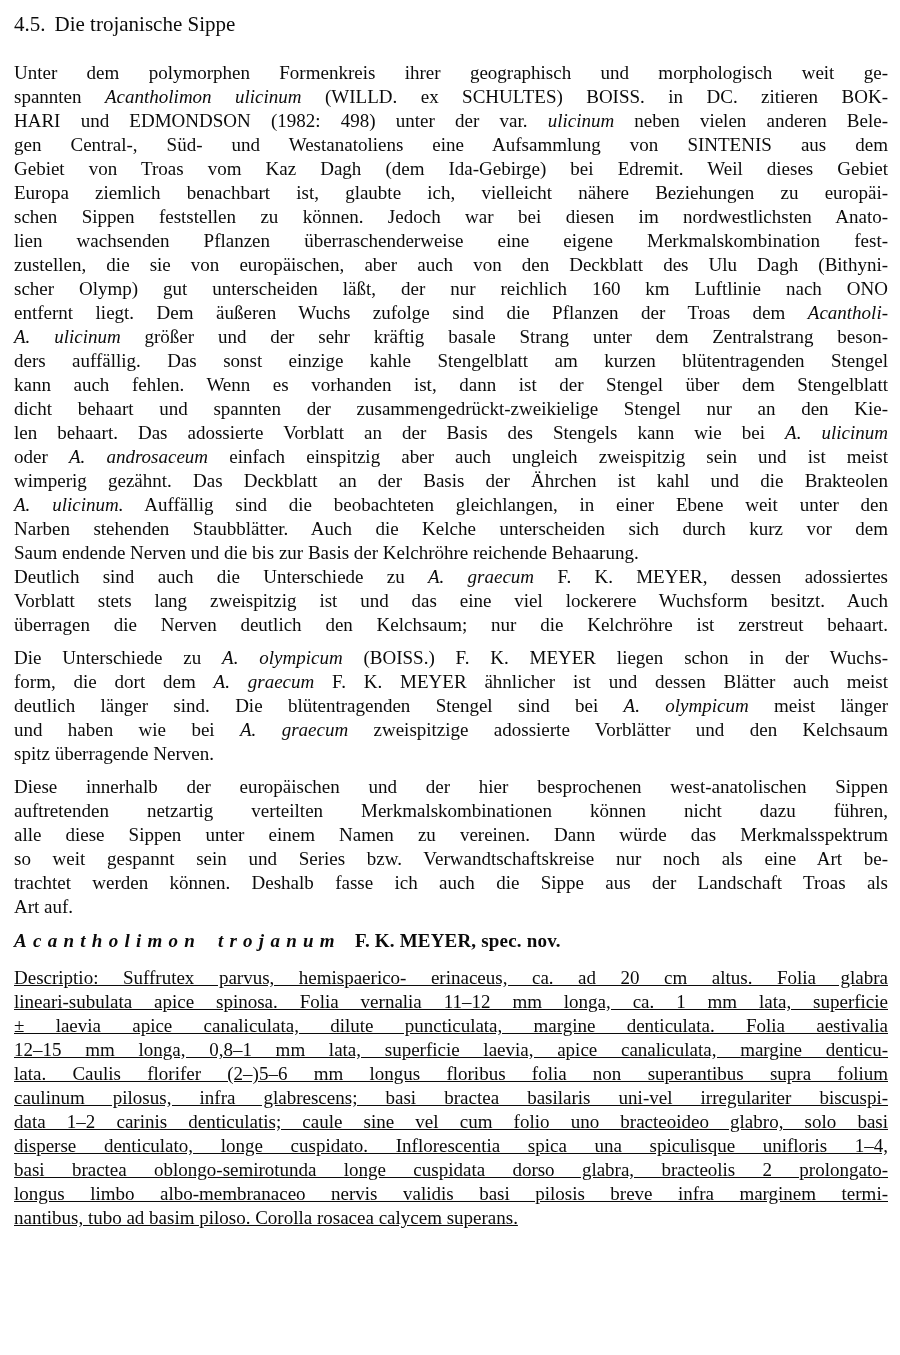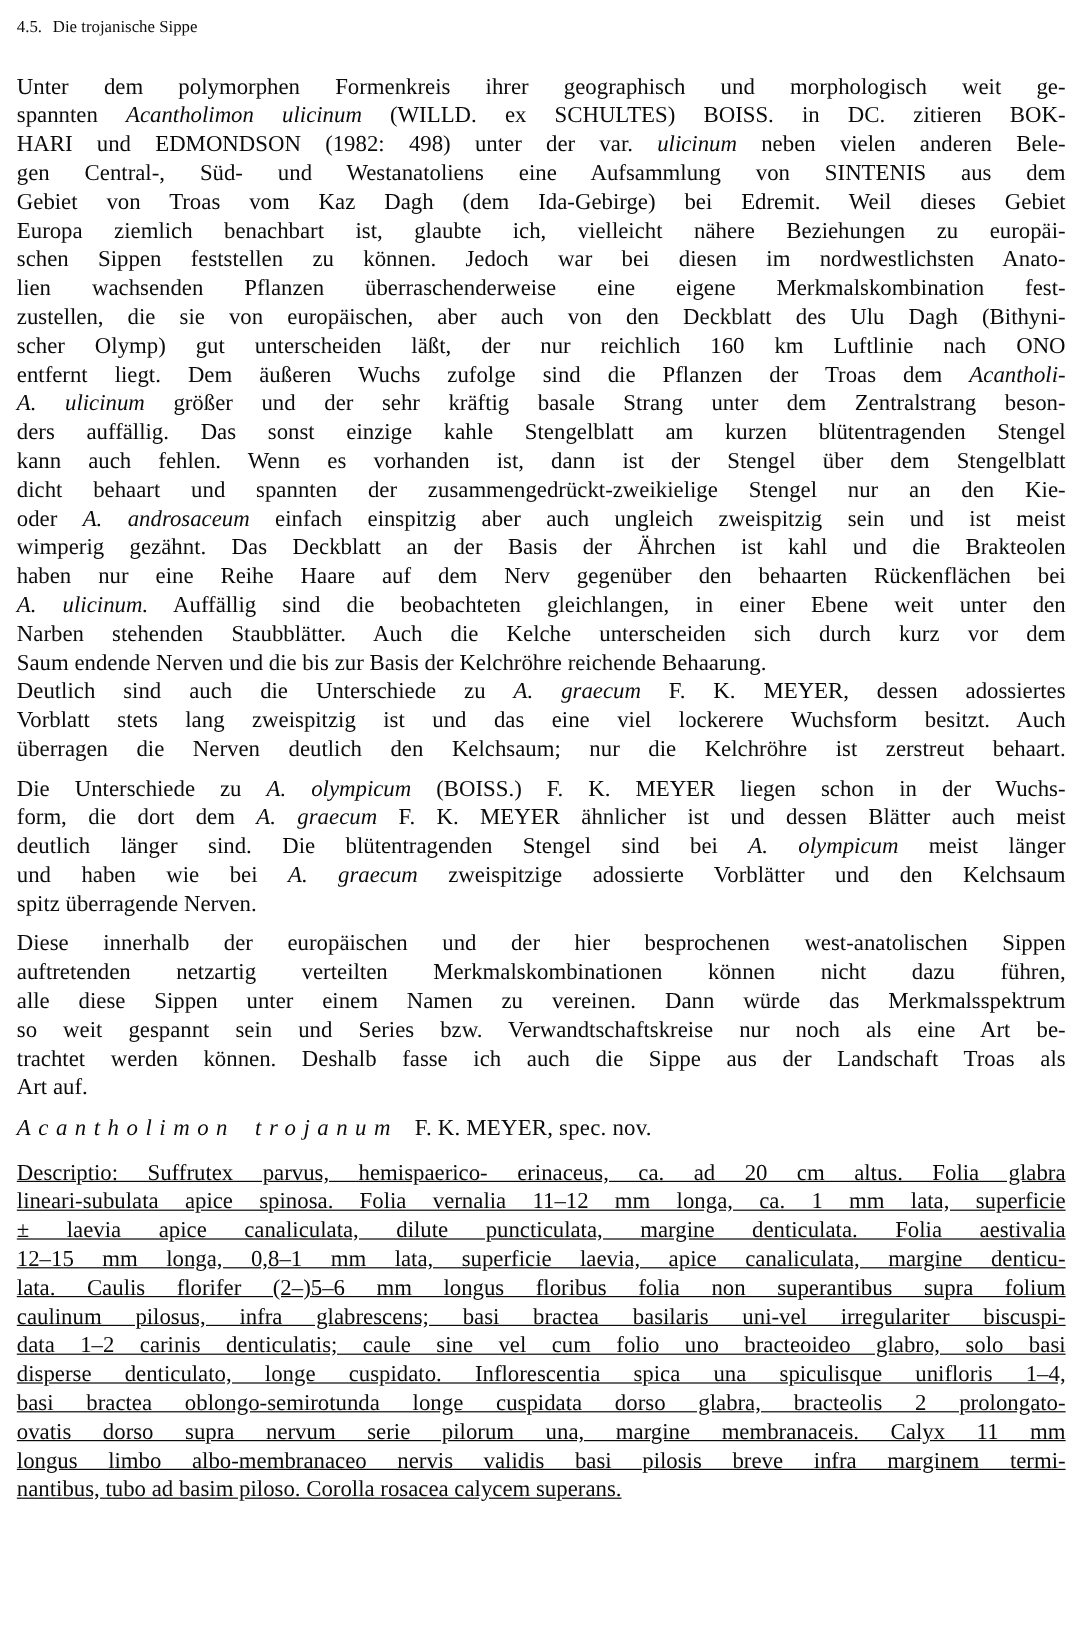--- a/index.html
+++ b/index.html
@@ -13,21 +13,21 @@
     overflow: hidden;
     box-sizing: border-box;
     padding: 12px 12px 0 14px;
     color: #0b0b0b;
     font-family: "Liberation Serif", "DejaVu Serif", serif;
     font-size: 19px;
     line-height: 24px;
     -webkit-font-smoothing: antialiased;
   }
   h1.section-heading {
-    font-size: 14px;
+    font-size: 21px;
     font-weight: normal;
     margin: 0 0 25px 0;
     line-height: 24px;
   }
   h1.section-heading .section-number { margin-right: 9px; }
   .paragraph { margin: 0 0 9px 0; }
   .paragraph:last-child { margin-bottom: 0; text-decoration: underline; }
   .line {
     text-align: justify;
     text-align-last: left;
@@ -36,20 +36,21 @@
     overflow: visible;
   }
   .line.just {
     text-align-last: justify;
     -moz-text-align-last: justify;
   }
   .line i { }
   .species-heading {
     margin: 10px 0 13px 0;
     line-height: 24px;
+    font-weight: bold;
   }
   .species-heading .binomial {
     font-style: italic;
     letter-spacing: 0.33em;
     word-spacing: 0.3em;
   }
   .species-heading .author {
     margin-left: 14px;
     letter-spacing: 0.01em;
   }
@@ -71,23 +72,23 @@
         <div class="line just"><span>Europa ziemlich benachbart ist, glaubte ich, vielleicht nähere Beziehungen zu europäi-</span></div>
         <div class="line just"><span>schen Sippen feststellen zu können. Jedoch war bei diesen im nordwestlichsten Anato-</span></div>
         <div class="line just"><span>lien wachsenden Pflanzen überraschenderweise eine eigene Merkmalskombination fest-</span></div>
         <div class="line just"><span>zustellen, die sie von europäischen, aber auch von den Deckblatt des Ulu Dagh (Bithyni-</span></div>
         <div class="line just"><span>scher Olymp) gut unterscheiden läßt, der nur reichlich 160 km Luftlinie nach ONO</span></div>
         <div class="line just"><span>entfernt liegt. Dem äußeren Wuchs zufolge sind die Pflanzen der Troas dem </span><i>Acantholi-</i></div>
         <div class="line just"><i>A. ulicinum</i><span> größer und der sehr kräftig basale Strang unter dem Zentralstrang beson-</span></div>
         <div class="line just"><span>ders auffällig. Das sonst einzige kahle Stengelblatt am kurzen blütentragenden Stengel</span></div>
         <div class="line just"><span>kann auch fehlen. Wenn es vorhanden ist, dann ist der Stengel über dem Stengelblatt</span></div>
         <div class="line just"><span>dicht behaart und spannten der zusammengedrückt-zweikielige Stengel nur an den Kie-</span></div>
+        <div class="line just"><span>len behaart. Das adossierte Vorblatt an der Basis des Stengels kann wie bei </span><i>A. ulicinum</i></div>
         <div class="line just"><span>oder </span><i>A. androsaceum</i><span> einfach einspitzig aber auch ungleich zweispitzig sein und ist meist</span></div>
         <div class="line just"><span>wimperig gezähnt. Das Deckblatt an der Basis der Ährchen ist kahl und die Brakteolen</span></div>
-        <div class="line just"><span>haben nur eine Reihe Haare auf dem Nerv gegenüber den behaarten Rückenflächen bei</span></div>
         <div class="line just"><i>A. ulicinum.</i><span> Auffällig sind die beobachteten gleichlangen, in einer Ebene weit unter den</span></div>
         <div class="line just"><span>Narben stehenden Staubblätter. Auch die Kelche unterscheiden sich durch kurz vor dem</span></div>
         <div class="line"><span>Saum endende Nerven und die bis zur Basis der Kelchröhre reichende Behaarung.</span></div>
         <div class="line just"><span>Deutlich sind auch die Unterschiede zu </span><i>A. graecum</i><span> F. K. MEYER, dessen adossiertes</span></div>
         <div class="line just"><span>Vorblatt stets lang zweispitzig ist und das eine viel lockerere Wuchsform besitzt. Auch</span></div>
         <div class="line just"><span>überragen die Nerven deutlich den Kelchsaum; nur die Kelchröhre ist zerstreut behaart.</span></div>
       </div>
       <div class="paragraph">
         <div class="line just"><span>Die Unterschiede zu </span><i>A. olympicum</i><span> (BOISS.) F. K. MEYER liegen schon in der Wuchs-</span></div>
         <div class="line just"><span>form, die dort dem </span><i>A. graecum</i><span> F. K. MEYER ähnlicher ist und dessen Blätter auch meist</span></div>
@@ -107,18 +108,17 @@
       <div class="paragraph">
         <div class="line just"><span>Descriptio: Suffrutex parvus, hemispaerico- erinaceus, ca. ad 20 cm altus. Folia glabra</span></div>
         <div class="line just"><span>lineari-subulata apice spinosa. Folia vernalia 11–12 mm longa, ca. 1 mm lata, superficie</span></div>
         <div class="line just"><span>± laevia apice canaliculata, dilute puncticulata, margine denticulata. Folia aestivalia</span></div>
         <div class="line just"><span>12–15 mm longa, 0,8–1 mm lata, superficie laevia, apice canaliculata, margine denticu-</span></div>
         <div class="line just"><span>lata. Caulis florifer (2–)5–6 mm longus floribus folia non superantibus supra folium</span></div>
         <div class="line just"><span>caulinum pilosus, infra glabrescens; basi bractea basilaris uni-vel irregulariter biscuspi-</span></div>
         <div class="line just"><span>data 1–2 carinis denticulatis; caule sine vel cum folio uno bracteoideo glabro, solo basi</span></div>
         <div class="line just"><span>disperse denticulato, longe cuspidato. Inflorescentia spica una spiculisque unifloris 1–4,</span></div>
         <div class="line just"><span>basi bractea oblongo-semirotunda longe cuspidata dorso glabra, bracteolis 2 prolongato-</span></div>
-        <div class="line just"><span>ovatis dorso supra nervum serie pilorum una, margine membranaceis. Calyx 11 mm</span></div>
         <div class="line just"><span>longus limbo albo-membranaceo nervis validis basi pilosis breve infra marginem termi-</span></div>
         <div class="line"><span>nantibus, tubo ad basim piloso. Corolla rosacea calycem superans.</span></div>
       </div>
     </section>
 </main>
 
 </body></html>

